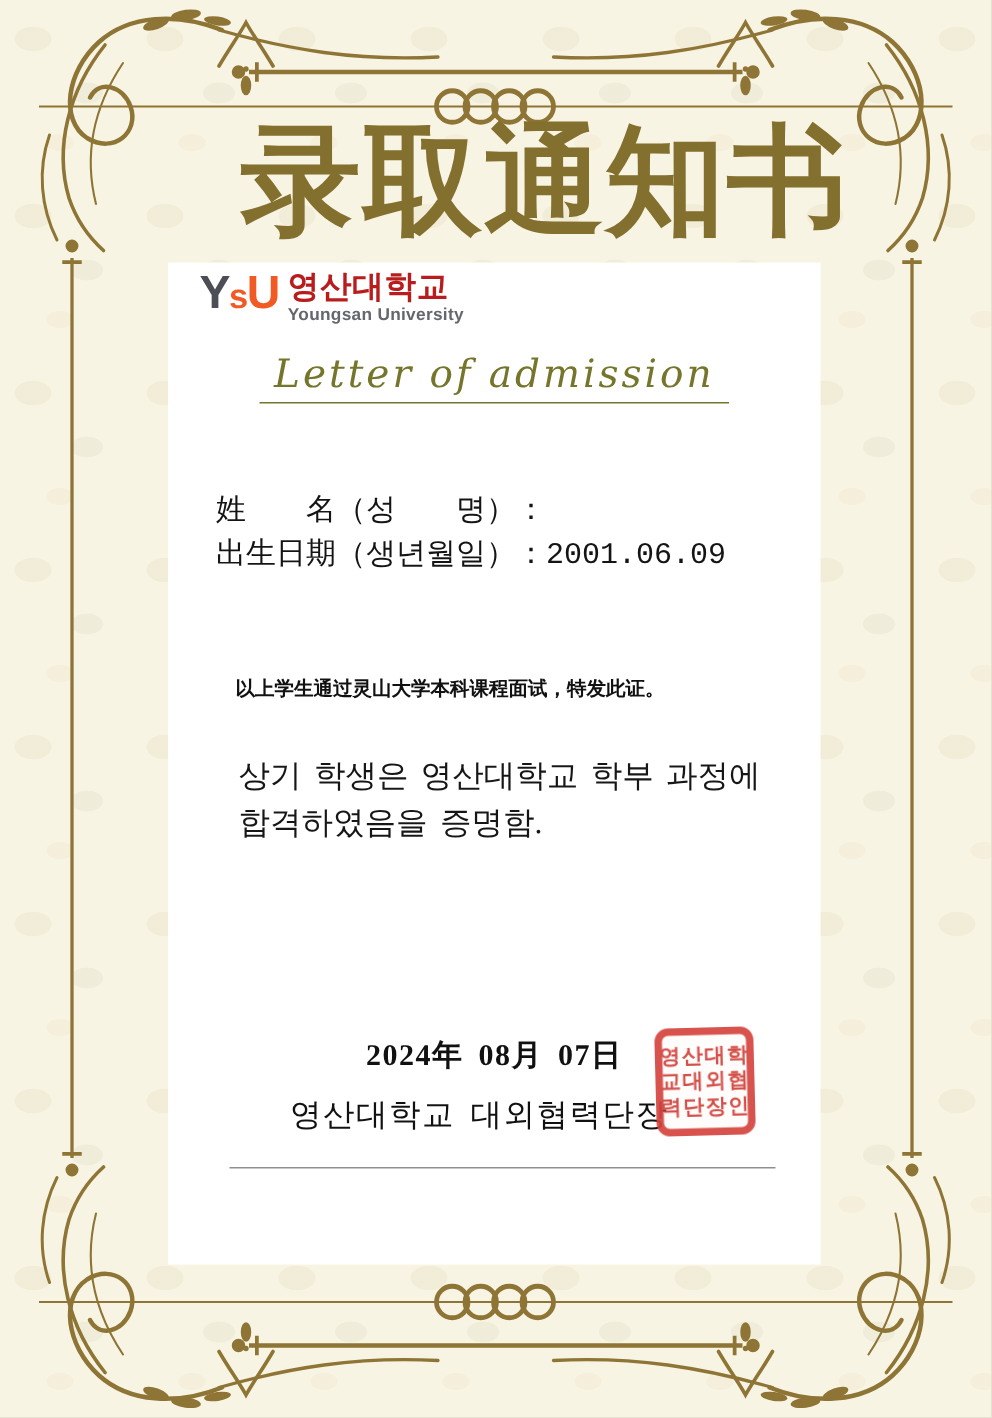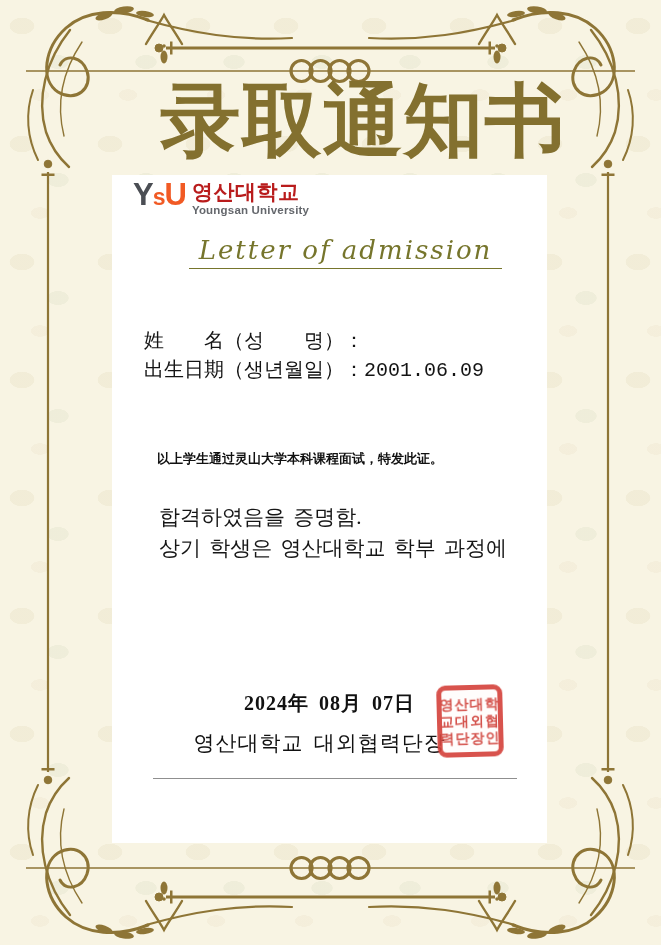--- a/index.html
+++ b/index.html
@@ -24,21 +24,21 @@
     background:#ffffff;z-index:2;
   }
   .logo{position:absolute;left:5px;top:5px;display:flex;align-items:flex-start;margin-left:16px;}
   .logo-mark{font-weight:900;letter-spacing:-1px;line-height:30px;white-space:nowrap;}
   .logo-mark .y{font-size:31px;color:#4b4e54;}
   .logo-mark .s{font-size:23px;color:#f15a24;}
   .logo-mark .u{font-size:31px;color:#f15a24;}
   .logo-right{margin-left:6px;}
   .logo-kr{font-size:21px;font-weight:700;color:#b91c1c;line-height:23px;letter-spacing:0.5px;}
   .logo-en{font-size:11.5px;font-weight:700;color:#64676c;line-height:13px;margin-top:1px;letter-spacing:0.2px;}
-  .subtitle-wrap{position:absolute;left:16px;top:60px;width:435px;text-align:center;}
+  .subtitle-wrap{position:absolute;left:0;top:60px;width:435px;text-align:center;}
   .subtitle{
     display:inline-block;font-family:"DejaVu Serif","Liberation Serif",serif;
     font-style:italic;font-size:26px;color:#76752c;letter-spacing:2px;
     border-bottom:1px solid #76752c;padding:0 10px 3px 10px;
   }
   .fields{position:absolute;left:32px;top:152px;font-family:Liberation Mono, monospace;
     font-size:20px;color:#141414;line-height:29px;}
   .watermark{
     position:absolute;left:30px;top:276px;z-index:1;
     font-size:42px;font-weight:700;color:rgba(140,146,158,0.22);letter-spacing:16px;white-space:nowrap;
@@ -162,22 +162,22 @@
 
     <div class="fields">
       <div><span>姓　　名（성　　명）：</span><span></span></div>
       <div><span>出生日期（생년월일）：</span><span>2001.06.09</span></div>
     </div>
 
 
     <div class="para-cn">以上学生通过灵山大学本科课程面试，特发此证。</div>
 
     <div class="para-kr">
+      <div>상기 학생은 영산대학교 학부 과정에</div>
       <div>합격하였음을 증명함.</div>
-      <div>상기 학생은 영산대학교 학부 과정에</div>
     </div>
 
     <div class="date-line">2024年 08月 07日</div>
     <div class="signer-line">영산대학교 대외협력단장</div>
 
     <div class="seal">
       <div>영산대학</div>
       <div>교대외협</div>
       <div>력단장인</div>
     </div>

